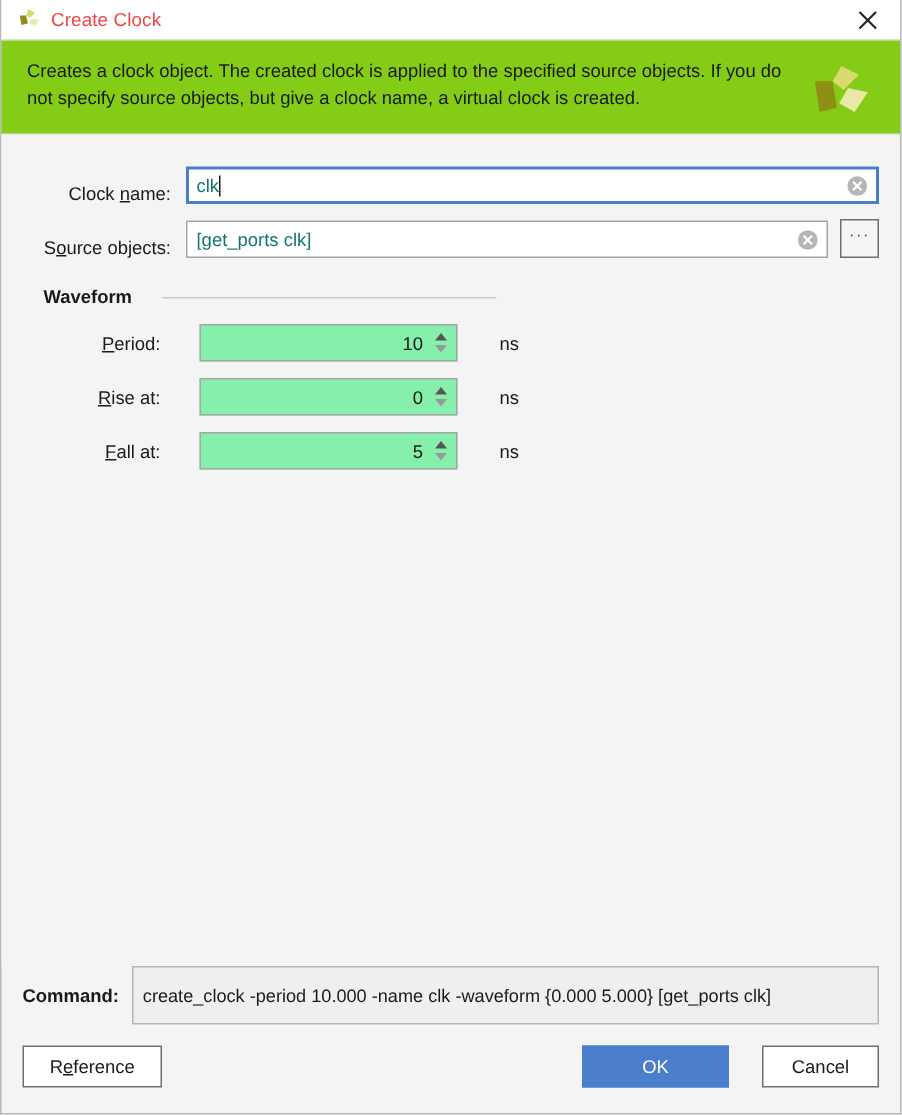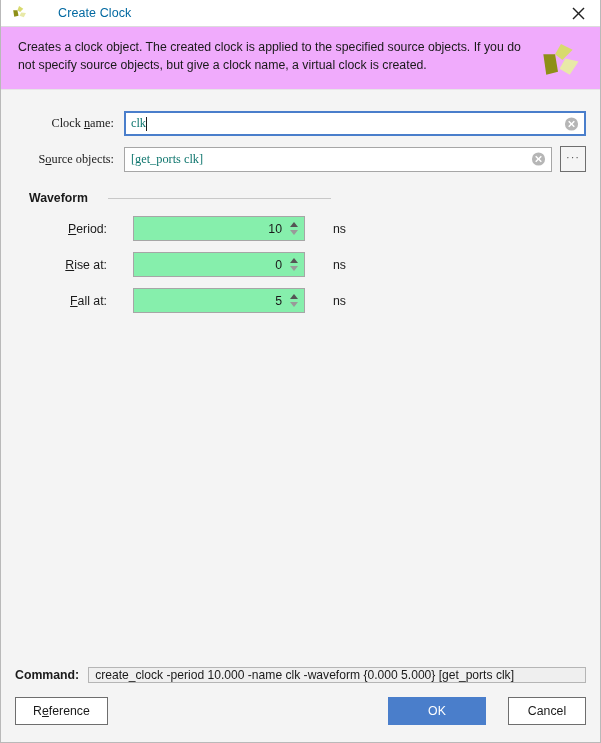--- a/index.html
+++ b/index.html
@@ -41,38 +41,37 @@
   }
   .titlebar-icon {
     width: 17px;
     height: 17px;
     margin-right: 7px;
     flex: 0 0 auto;
     display: block;
   }
   .titlebar-title {
     font-size: 12.5px;
-    color: #0369a1;
+    color: #ef4444;
     flex: 1 1 auto;
     letter-spacing: 0.1px;
-    margin-left: 24px;
   }
   .titlebar-close {
     width: 44px;
     height: 27px;
     display: flex;
     align-items: center;
     justify-content: center;
     cursor: default;
   }
   .titlebar-close svg { display:block; }
 
   
   .header {
-    background: #f0abfc;
+    background: #84cc16;
     height: 63px;
     min-height: 63px;
     box-sizing: border-box;
     padding: 12px 14px 0 17px;
     display: flex;
     align-items: flex-start;
     border-bottom: 1px solid #e6e6e6;
   }
   .header-text {
     flex: 1 1 auto;
@@ -94,23 +93,22 @@
   .body {
     flex: 1 1 auto;
     position: relative;
     background: #f4f4f4;
     padding: 0 14px 0 14px;
     box-sizing: border-box;
   }
 
   .field-row {
     display: flex;
-    align-items: center;
+    align-items: flex-end;
     margin-top: 0;
-    font-family: Liberation Serif, serif;
   }
   .row-clockname { margin-top: 21px; }
   .row-sourceobj { margin-top: 10px; }
 
   .field-label {
     width: 109px;
     min-width: 109px;
     text-align: right;
     padding-right: 10px;
     box-sizing: border-box;
@@ -282,21 +280,21 @@
     margin-bottom: 14px;
   }
   .command-label {
     font-weight: bold;
     font-size: 12.3px;
     margin-right: 9px;
     white-space: nowrap;
   }
   .command-field {
     flex: 1 1 auto;
-    height: 16px;
+    height: 39px;
     background: #efefef;
     border: 1px solid #b5b5b5;
     box-sizing: border-box;
     display: flex;
     align-items: center;
     padding: 0 6px;
     font-size: 12.1px;
     color: #1a1a1a;
     overflow: hidden;
     white-space: nowrap;

